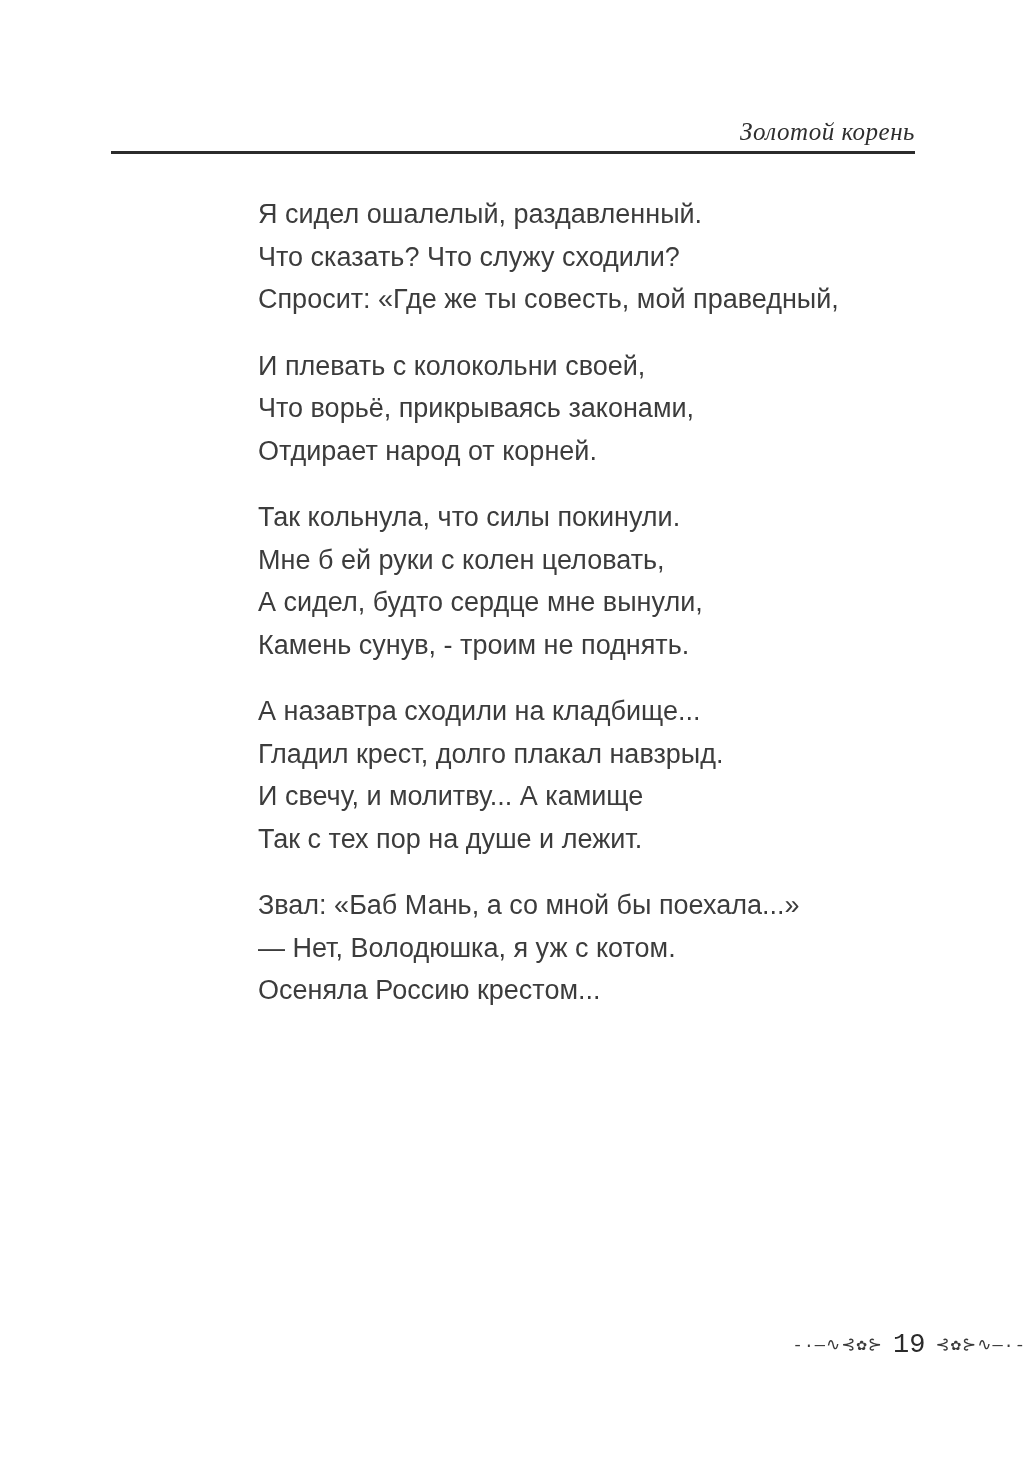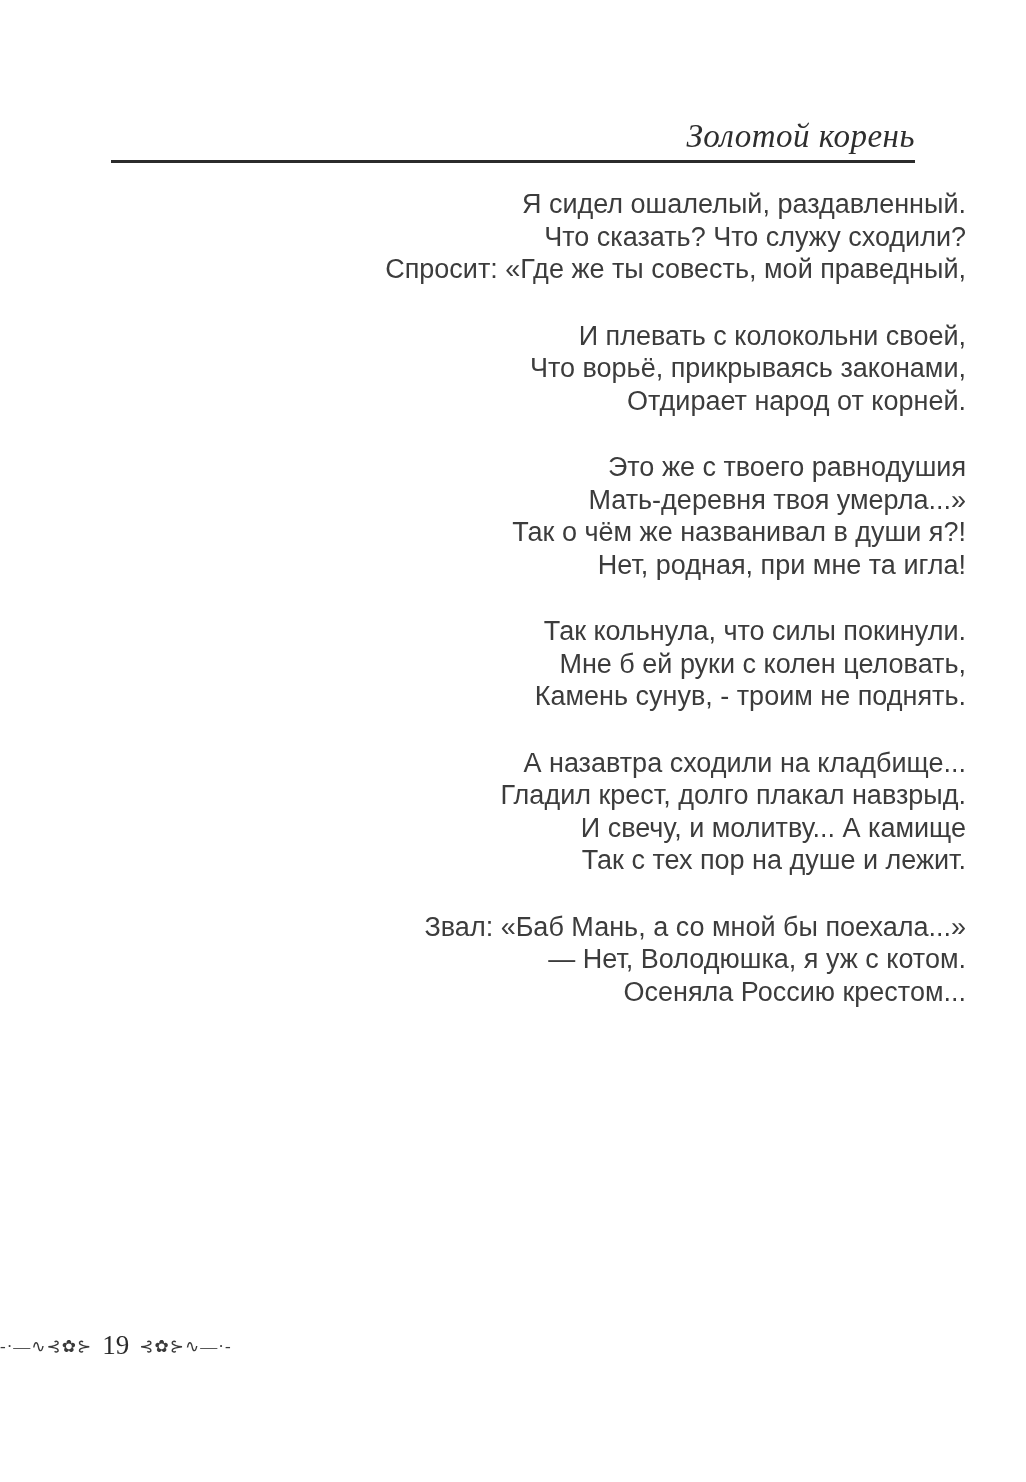--- a/index.html
+++ b/index.html
@@ -20,50 +20,49 @@
     left: 111px;
     top: 118px;
     width: 804px;
     text-align: right;
     border-bottom: 3px solid #2b2b2b;
     padding-bottom: 5px;
   }
   .running-header .header-title {
     font-family: "Liberation Serif", serif;
     font-style: italic;
-    font-size: 33px;
+    font-size: 25px;
     color: #2e2e2e;
     letter-spacing: 0.5px;
   }
   .poem {
     position: absolute;
     left: 248px;
     top: 188px;
     right: 60px;
     color: #3c3c3c;
     font-size: 27px;
     line-height: 32.5px;
   }
   .stanza {
     margin: 0 0 34px 0;
   }
   .poem p {
-    margin: 0;
+    margin: 10px;
     padding: 0;
     white-space: nowrap;
-    text-align: right;
   }
   .page-footer {
     position: absolute;
     left: 0;
     top: 1330px;
     width: 100%;
-    text-align: left;
+    text-align: right;
     color: #2a2a2a;
-    font-family: Liberation Serif, serif;
+    font-family: Liberation Mono, monospace;
   }
   .page-footer .ornament {
     font-size: 17px;
     color: #3a3a3a;
     letter-spacing: 1px;
     vertical-align: 2px;
   }
   .page-footer .page-number {
     font-size: 27px;
     margin: 0 10px;
@@ -85,30 +84,25 @@
       <p>Что сказать? Что служу сходили?</p>
       <p>Спросит: «Где же ты совесть, мой праведный,</p>
     </div>
 
     <div class="stanza">
       <p>И плевать с колокольни своей,</p>
       <p>Что ворьё, прикрываясь законами,</p>
       <p>Отдирает народ от корней.</p>
     </div>
 
-    <div class="stanza">
-      <p>Это же с твоего равнодушия</p>
-      <p>Мать-деревня твоя умерла...»</p>
-      <p>Так о чём же названивал в души я?!</p>
-      <p>Нет, родная, при мне та игла!</p>
-    </div>
 
     <div class="stanza">
       <p>Так кольнула, что силы покинули.</p>
       <p>Мне б ей руки с колен целовать,</p>
+      <p>А сидел, будто сердце мне вынули,</p>
       <p>Камень сунув, - троим не поднять.</p>
     </div>
 
     <div class="stanza">
       <p>А назавтра сходили на кладбище...</p>
       <p>Гладил крест, долго плакал навзрыд.</p>
       <p>И свечу, и молитву... А камище</p>
       <p>Так с тех пор на душе и лежит.</p>
     </div>
 

